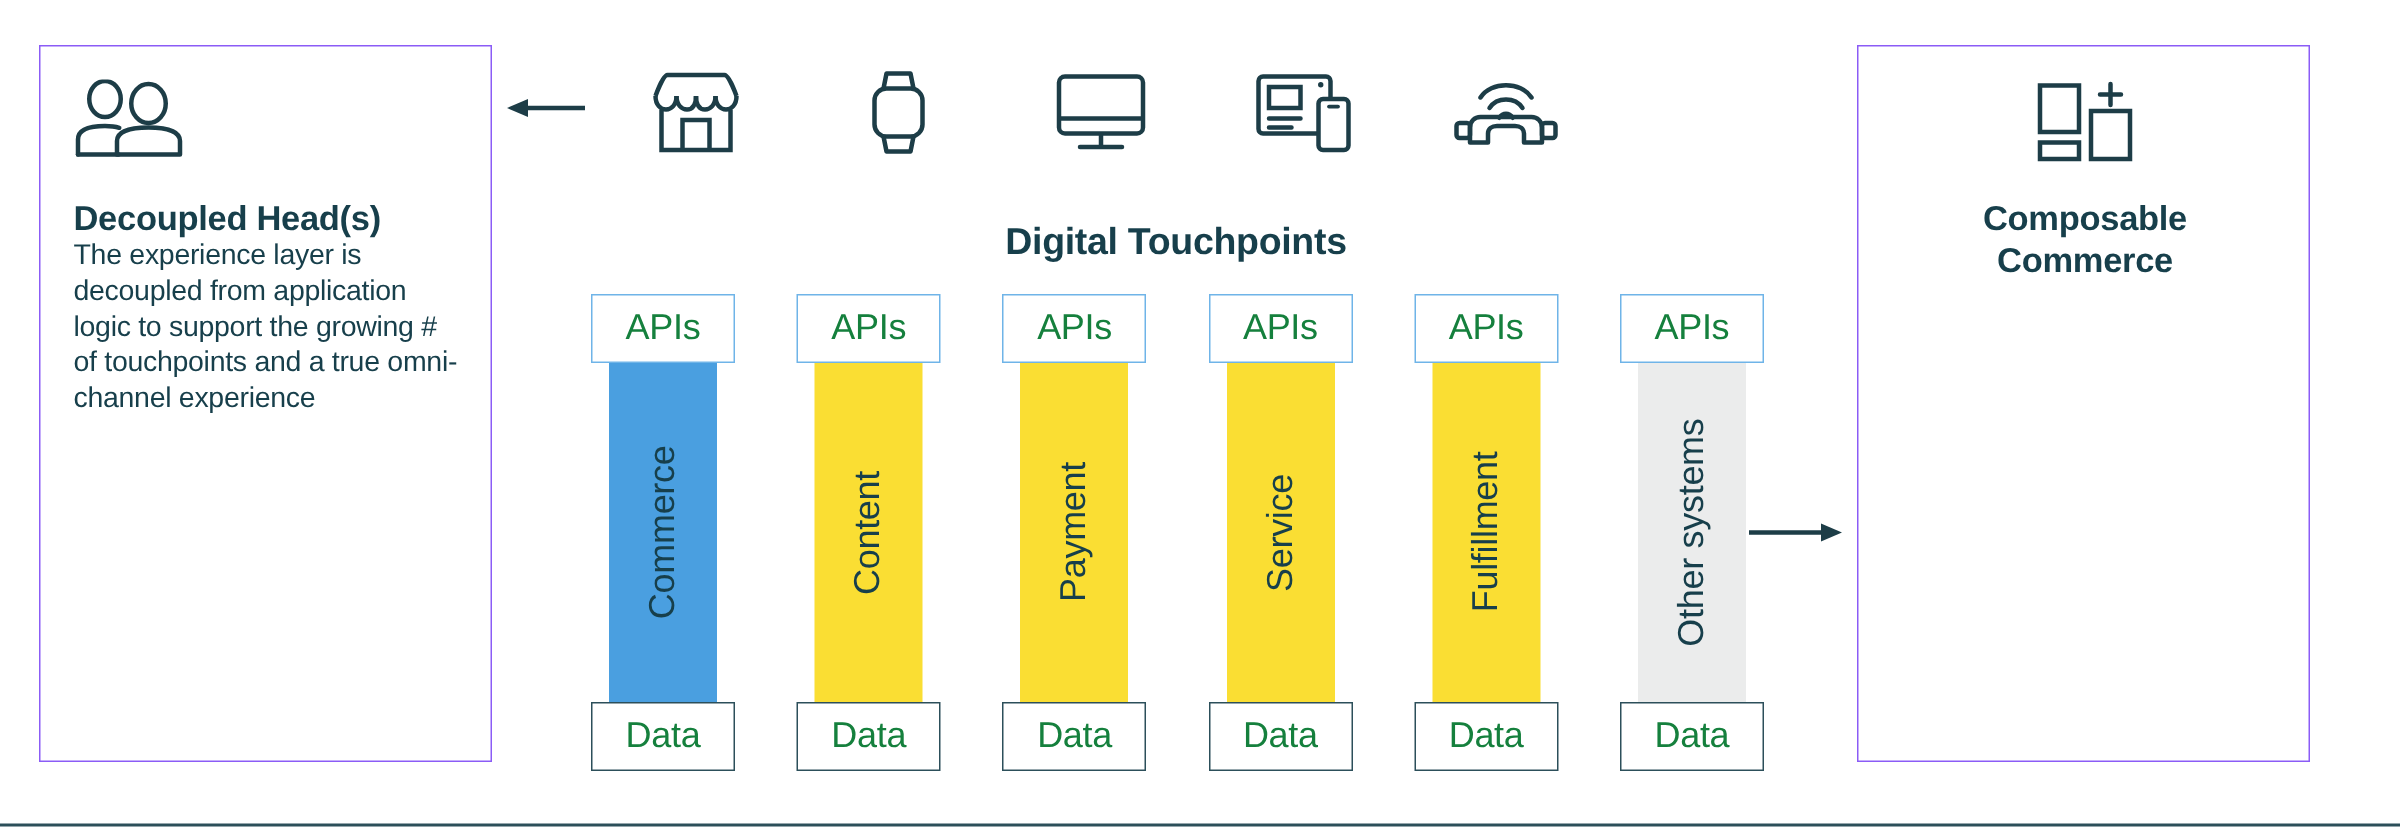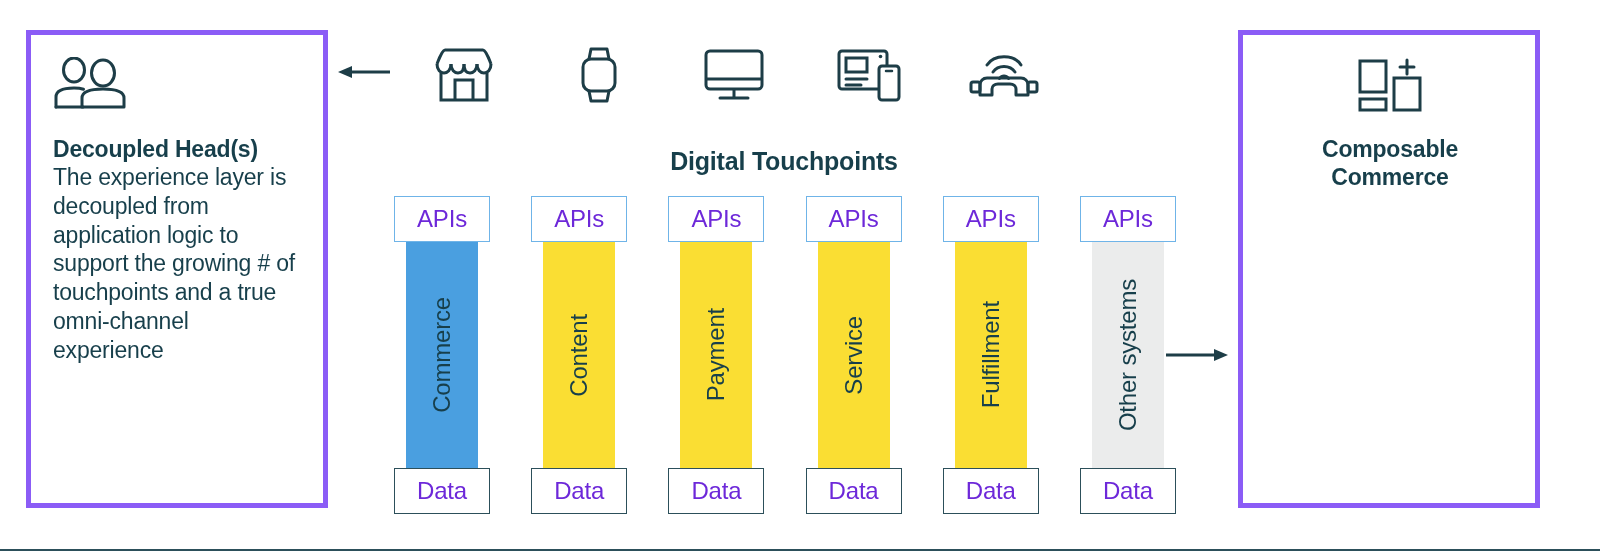--- a/index.html
+++ b/index.html
@@ -15,42 +15,42 @@
     color: #1d3d47;
     overflow: hidden;
   }
 
   
   .panel {
     position: absolute;
     top: 30px;
     width: 302px;
     height: 478px;
-    border: 5px solid #8b5cf6;
+    border: 1px solid #8b5cf6;
     background: #ffffff;
     box-sizing: border-box;
     padding: 22px 20px 12px 22px;
   }
   .panel-left  { left: 26px; }
   .panel-right { left: 1238px; text-align: center; }
 
   .panel-icon {
     height: 56px;
     margin-bottom: 22px;
   }
   .panel-title {
     font-size: 23px;
     font-weight: bold;
     line-height: 1.22;
     color: #173f4b;
     margin: 0;
     letter-spacing: -0.2px;
   }
   .panel-body {
-    font-size: 23px;
+    font-size: 19px;
     line-height: 1.25;
     color: #173f4b;
     margin: 0;
     letter-spacing: -0.2px;
   }
 
   
   .stage {
     position: absolute;
     left: 336px;
@@ -127,21 +127,21 @@
     align-items: center;
   }
   .cap {
     width: 96px;
     height: 46px;
     box-sizing: border-box;
     display: flex;
     align-items: center;
     justify-content: center;
     font-size: 24px;
-    color: #6d28d9;
+    color: #15803d;
     background: #ffffff;
     letter-spacing: -0.2px;
   }
   .cap-api  { border: 1.5px solid #6fb4e8; }
   .cap-data { border: 1.5px solid #2c4f5a; }
   .bar {
     width: 72px;
     flex: 1 1 auto;
     display: flex;
     align-items: center;

